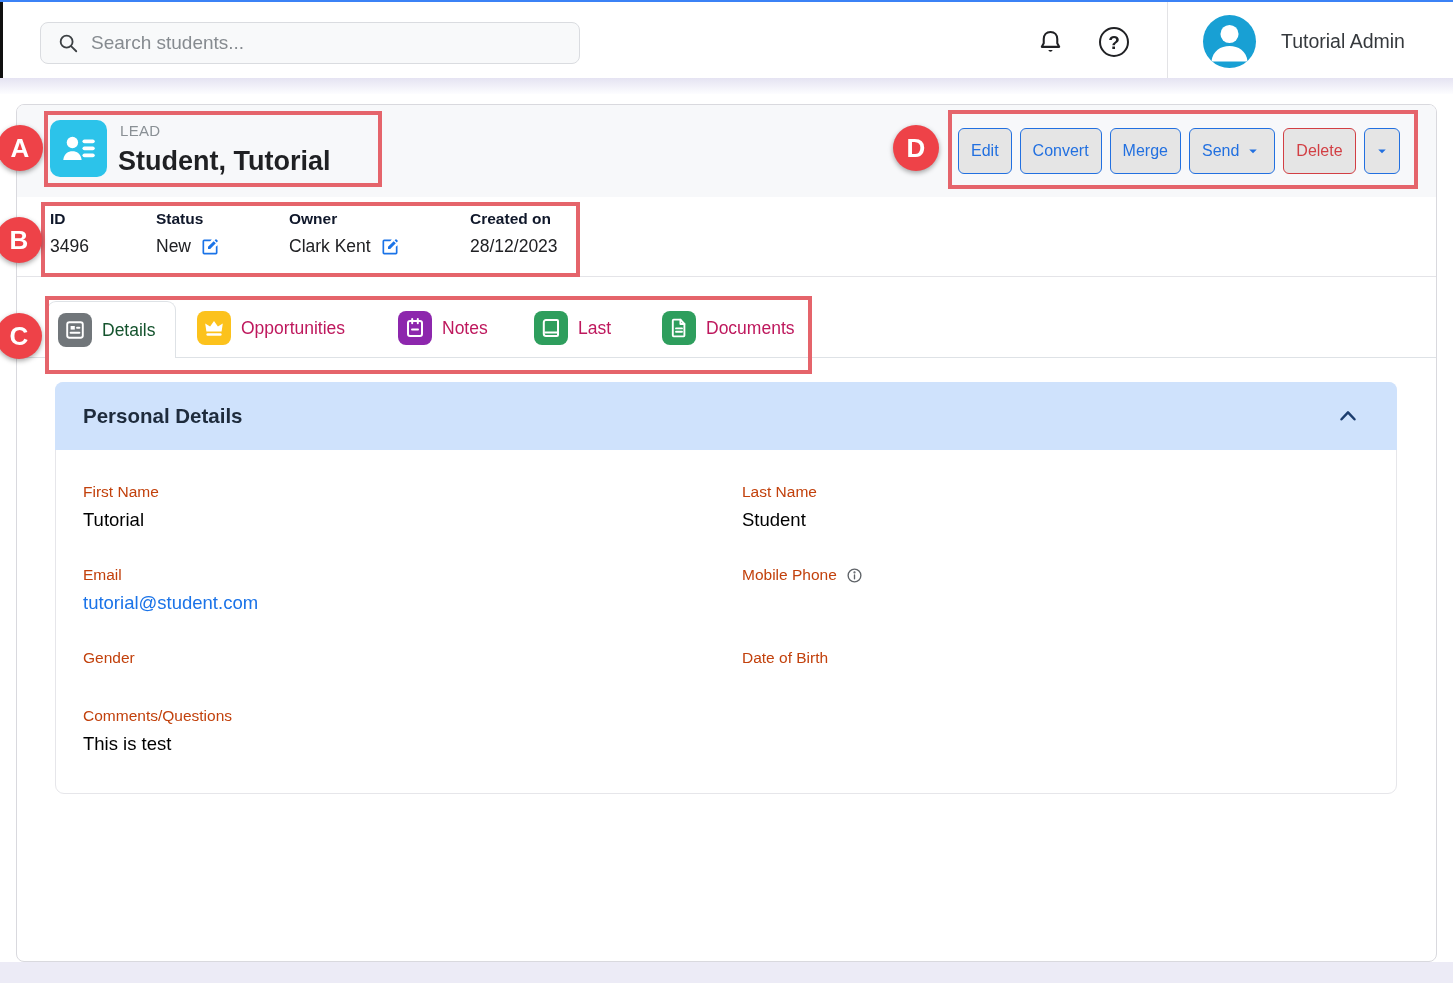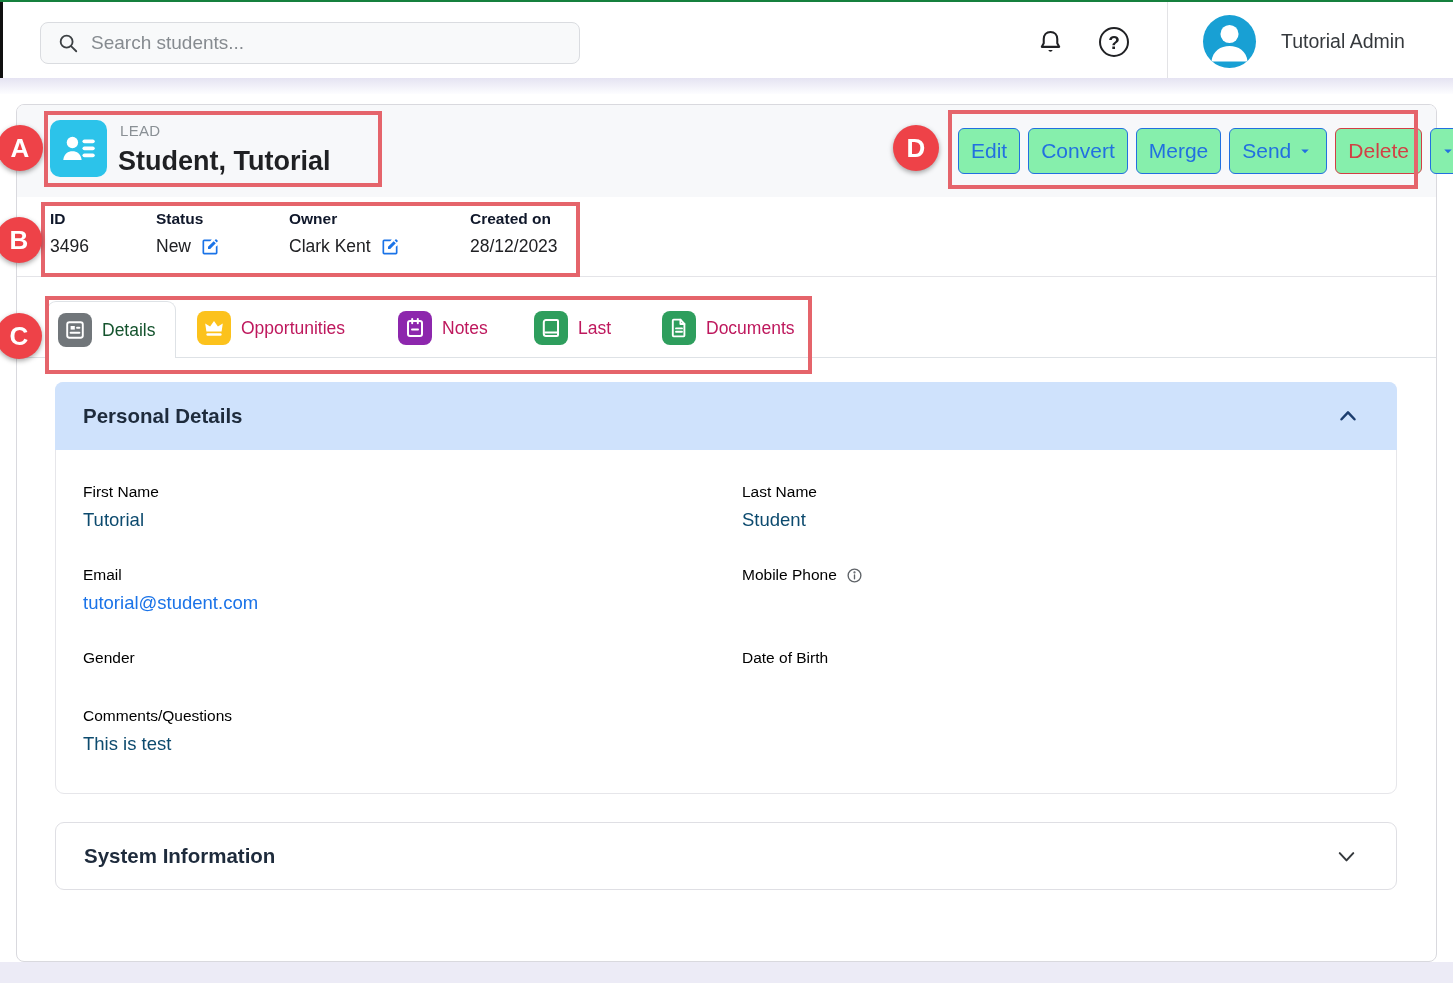--- a/index.html
+++ b/index.html
@@ -1,20 +1,20 @@
 <!DOCTYPE html>
 <html><head>
 <meta charset="utf-8">
 <style>
   * { margin:0; padding:0; box-sizing:border-box; }
   body { font-family:"Liberation Sans", sans-serif; background:#fff; }
   .page { position:relative; width:1453px; height:983px; background:#fff; overflow:hidden; }
 
   
-  .topbar { position:absolute; left:0; top:0; width:1453px; height:78px; background:#fff; border-top:2px solid #15803d; }
+  .topbar { position:absolute; left:0; top:0; width:1453px; height:78px; background:#fff; border-top:2px solid #3b82f6; }
   .topbar::before { content:""; position:absolute; left:0; top:0; width:3px; height:100%; background:#101010; }
   .top-strip { position:absolute; left:0; top:78px; width:100%; height:16px; background:linear-gradient(#e5e3f2,#fdfdff); }
   .search-box { position:absolute; left:40px; top:20px; width:540px; height:42px; background:#f8f9fa; border:1px solid #dadce0; border-radius:8px; display:flex; align-items:center; padding:0 12px 0 16px; gap:12px; }
   .search-box input { flex:1; border:none; outline:none; background:transparent; font-family:inherit; font-size:19px; color:#202124; }
   .search-box input::placeholder { color:#868b90; }
   .icon-btn { position:absolute; top:22px; width:36px; height:36px; background:none; border:none; cursor:pointer; display:flex; align-items:center; justify-content:center; }
   .btn-bell { left:1032px; }
   .btn-help { left:1096px; }
   .help-circle { width:30px; height:30px; border:2.4px solid #202124; border-radius:50%; display:flex; align-items:center; justify-content:center; font-size:19px; font-weight:700; color:#202124; line-height:1; }
   .topbar-divider { position:absolute; left:1167px; top:0; width:1px; height:78px; background:#e3e3e6; }
@@ -23,21 +23,21 @@
   .profile-name { font-size:19.5px; font-weight:500; color:#35393d; }
 
   
   .card { position:absolute; left:16px; top:104px; width:1421px; height:858px; background:#fff; border:1px solid #d9d9de; border-radius:8px; }
   .lead-band { position:absolute; left:17px; top:105px; width:1419px; height:92px; background:#f7f8fa; border-radius:7px 7px 0 0; }
   .lead-icon { position:absolute; left:50px; top:120px; width:57px; height:57px; background:#2cc3ea; border-radius:10px; display:flex; align-items:center; justify-content:center; }
   .lead-type { position:absolute; left:120px; top:122px; font-size:15px; color:#8a9095; letter-spacing:.3px; }
   .lead-title { position:absolute; left:118px; top:146px; font-size:27px; font-weight:700; color:#1f2023; }
 
   .toolbar { position:absolute; left:958px; top:128px; display:flex; gap:8px; }
-  .btn { display:inline-flex; align-items:center; justify-content:center; height:46px; padding:0 12px; gap:5px; background:#86efac; border:1.5px solid #2270e0; border-radius:6px; color:#2270e0; font-family:inherit; font-size:21px; cursor:pointer; }
+  .btn { display:inline-flex; align-items:center; justify-content:center; height:46px; padding:0 12px; gap:5px; background:#e5e5e5; border:1.5px solid #2270e0; border-radius:6px; color:#2270e0; font-family:inherit; font-size:16px; cursor:pointer; }
   .btn.danger { border-color:#d23f44; color:#d23f44; }
   .btn-caret-only { padding:0 8px; }
 
   .info-col { position:absolute; top:210px; }
   .info-label { font-size:15.5px; font-weight:700; color:#0f172a; }
   .info-value { margin-top:8px; font-size:17.5px; color:#202124; display:flex; align-items:center; gap:9px; }
   .edit-ic { cursor:pointer; display:inline-flex; }
 
   .hr1 { position:absolute; left:17px; top:276px; width:1419px; height:1px; background:#e4e4e8; }
 
@@ -57,22 +57,22 @@
   .tab-notes { left:398px; top:310px; height:36px; }
   .tab-diary { left:534px; top:310px; height:36px; }
   .tab-docs { left:662px; top:310px; height:36px; }
 
   
   .panel-personal { position:absolute; left:55px; top:382px; width:1342px; height:412px; background:#fff; border:1px solid #e6e6ea; border-radius:9px; }
   .panel-personal-header { position:absolute; left:55px; top:382px; width:1342px; height:68px; background:#cfe2fc; border-radius:8px 8px 0 0; display:flex; align-items:center; padding:0 36px 0 28px; cursor:pointer; }
   .panel-title { font-size:20.5px; color:#1e2b3c; }
   .panel-chevron { margin-left:auto; display:flex; }
   .field { position:absolute; }
-  .f-label { font-size:15.5px; color:#000000; display:flex; align-items:center; gap:9px; }
-  .f-value { margin-top:8px; font-size:18.5px; color:#0c4a6e; }
+  .f-label { font-size:15.5px; color:#c2410c; display:flex; align-items:center; gap:9px; }
+  .f-value { margin-top:8px; font-size:18.5px; color:#000000; }
   .f-value.link { color:#1a73e8; cursor:pointer; }
 
   .panel-system { position:absolute; left:55px; top:822px; width:1342px; height:68px; background:#fff; border:1px solid #dfdfe4; border-radius:9px; display:flex; align-items:center; padding:0 36px 0 28px; cursor:pointer; }
 
   .bottom-strip { position:absolute; left:0; top:962px; width:100%; height:21px; background:#ecebf6; }
 
   
   .anno-box { position:absolute; border:4px solid #e5646b; z-index:50; pointer-events:none; }
   .box-a { left:44px; top:111px; width:338px; height:76px; }
   .box-b { left:41px; top:202px; width:539px; height:75px; }
@@ -297,28 +297,20 @@
   </div>
   <div class="field" style="left:742px; top:649px">
     <div class="f-label">Date of Birth</div>
     <div class="f-value"></div>
   </div>
   <div class="field" style="left:83px; top:707px">
     <div class="f-label">Comments/Questions</div>
     <div class="f-value">This is test</div>
   </div>
 
-  <section class="panel-system">
-    <h2 class="panel-title">System Information</h2>
-    <span class="panel-chevron">
-      <svg width="27" height="27" viewBox="0 0 24 24" fill="none" stroke="#35393d" stroke-width="1.8" stroke-linecap="round" stroke-linejoin="round">
-          <polyline points="6,9 12,15.4 18,9"></polyline>
-        </svg>
-    </span>
-  </section>
 
   <div class="bottom-strip"></div>
 
   <div class="anno-box box-a"></div>
   <div class="anno-box box-b"></div>
   <div class="anno-box box-c"></div>
   <div class="anno-box box-d"></div>
   <div class="anno-marker mk-a">A</div>
   <div class="anno-marker mk-b">B</div>
   <div class="anno-marker mk-c">C</div>

